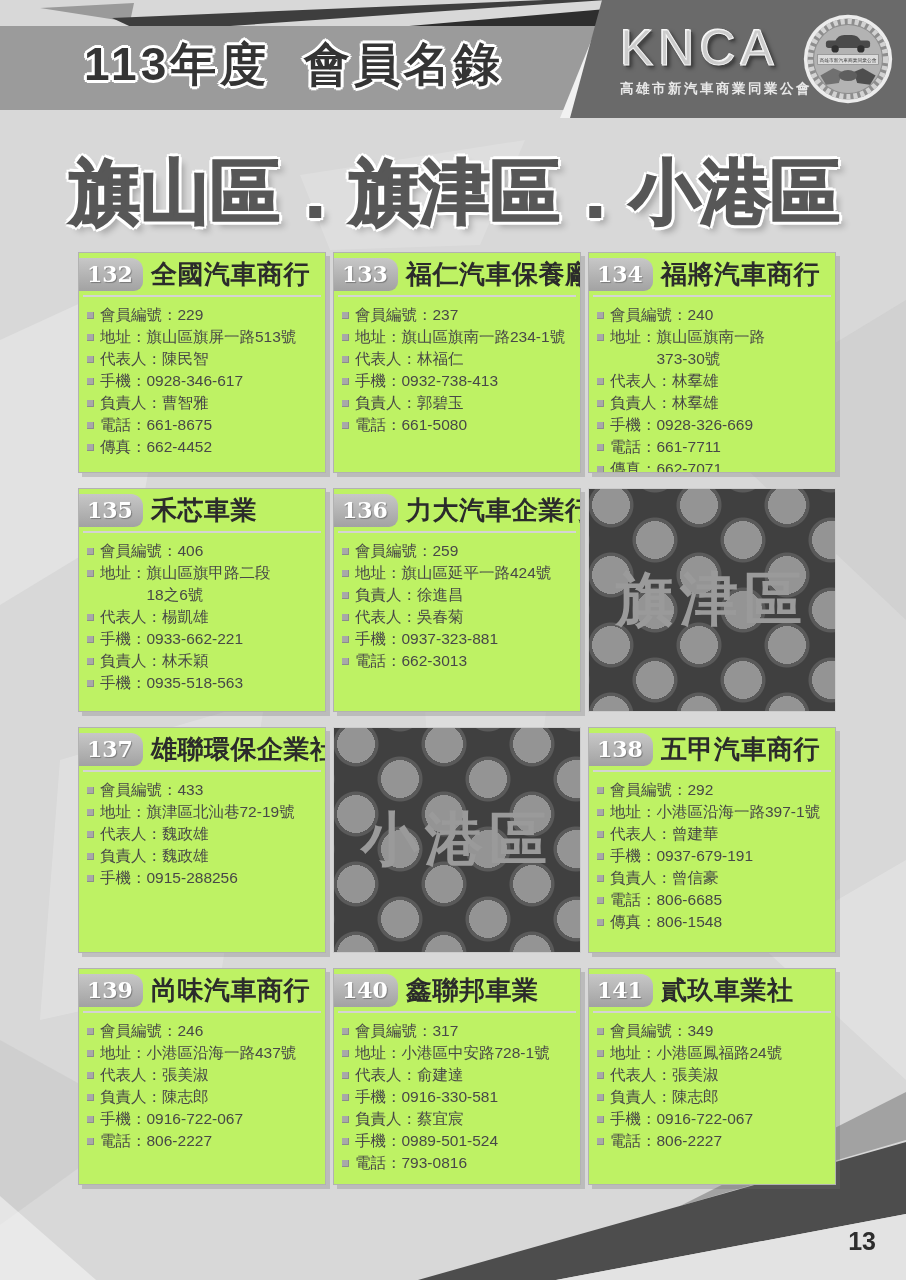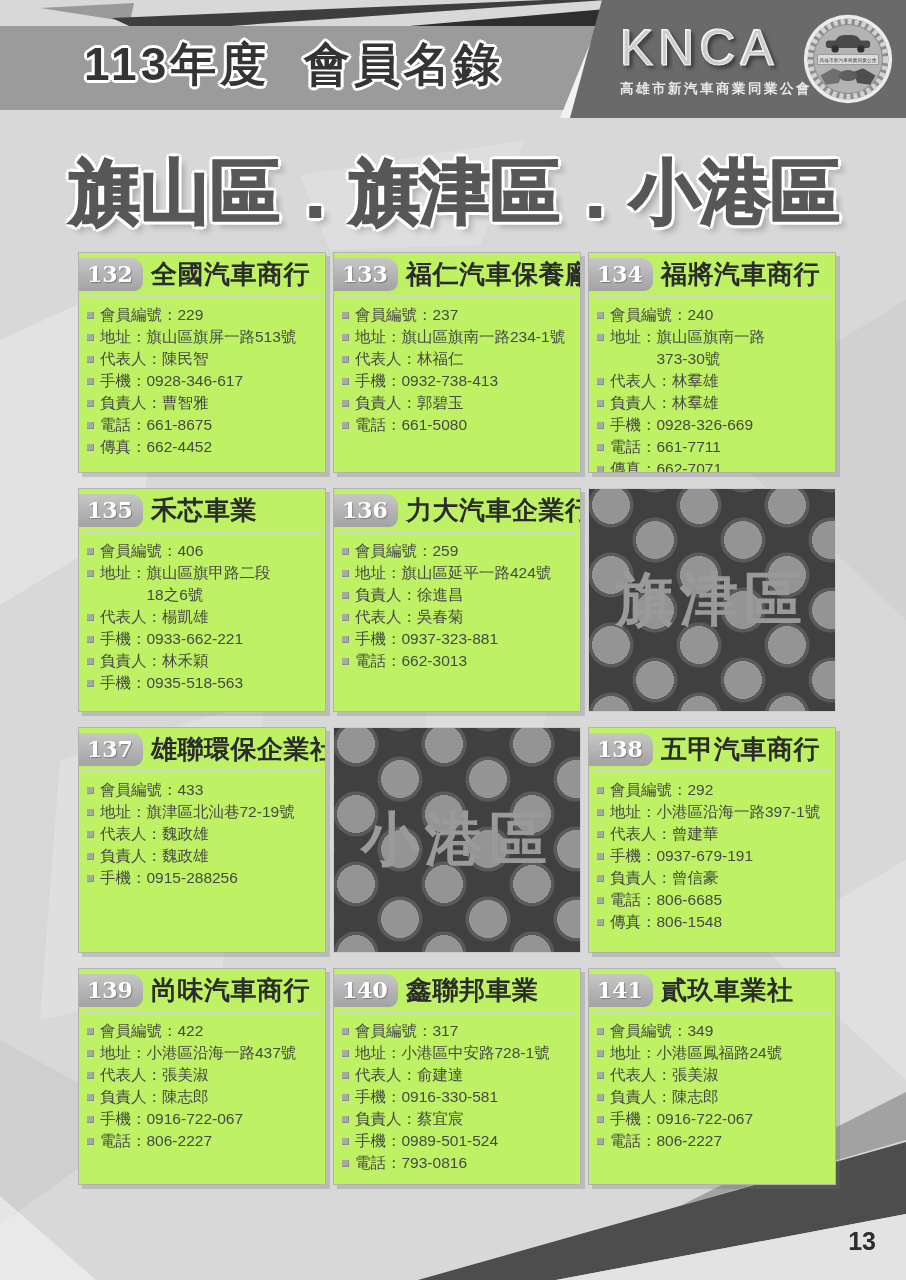--- a/index.html
+++ b/index.html
@@ -466,21 +466,21 @@
 
   <div class="card">
     <div class="card-head">
       <span class="badge"><span>139</span></span>
       <span class="card-name">尚味汽車商行</span>
     </div>
     <div class="card-rule"></div>
     <div class="fields">
   <div class="field">
     <span class="bullet"></span>
-    <span class="ftext"><span>會員編號</span><span>：</span><span class="fvalue">422</span></span>
+    <span class="ftext"><span>會員編號</span><span>：</span><span class="fvalue">246</span></span>
   </div>
 
   <div class="field">
     <span class="bullet"></span>
     <span class="ftext"><span>地址</span><span>：</span><span class="fvalue">小港區沿海一路437號</span></span>
   </div>
 
   <div class="field">
     <span class="bullet"></span>
     <span class="ftext"><span>代表人</span><span>：</span><span class="fvalue">張美淑</span></span>

